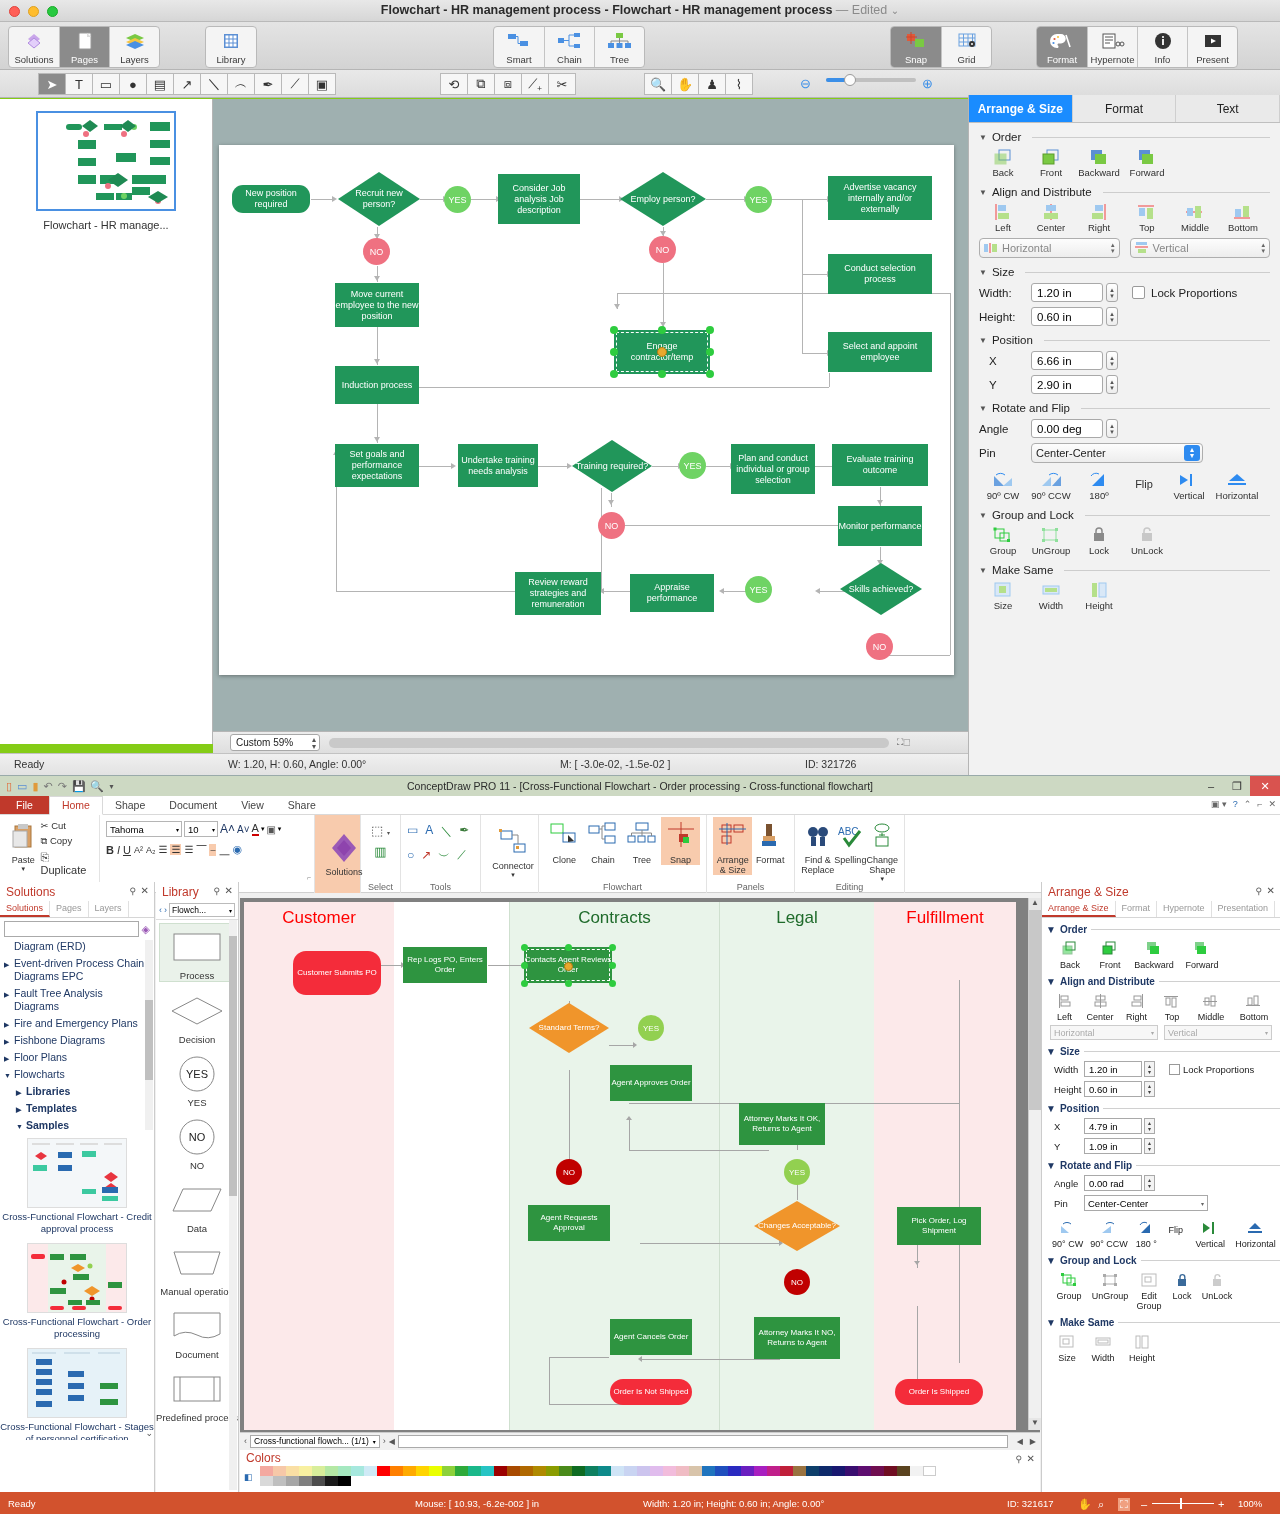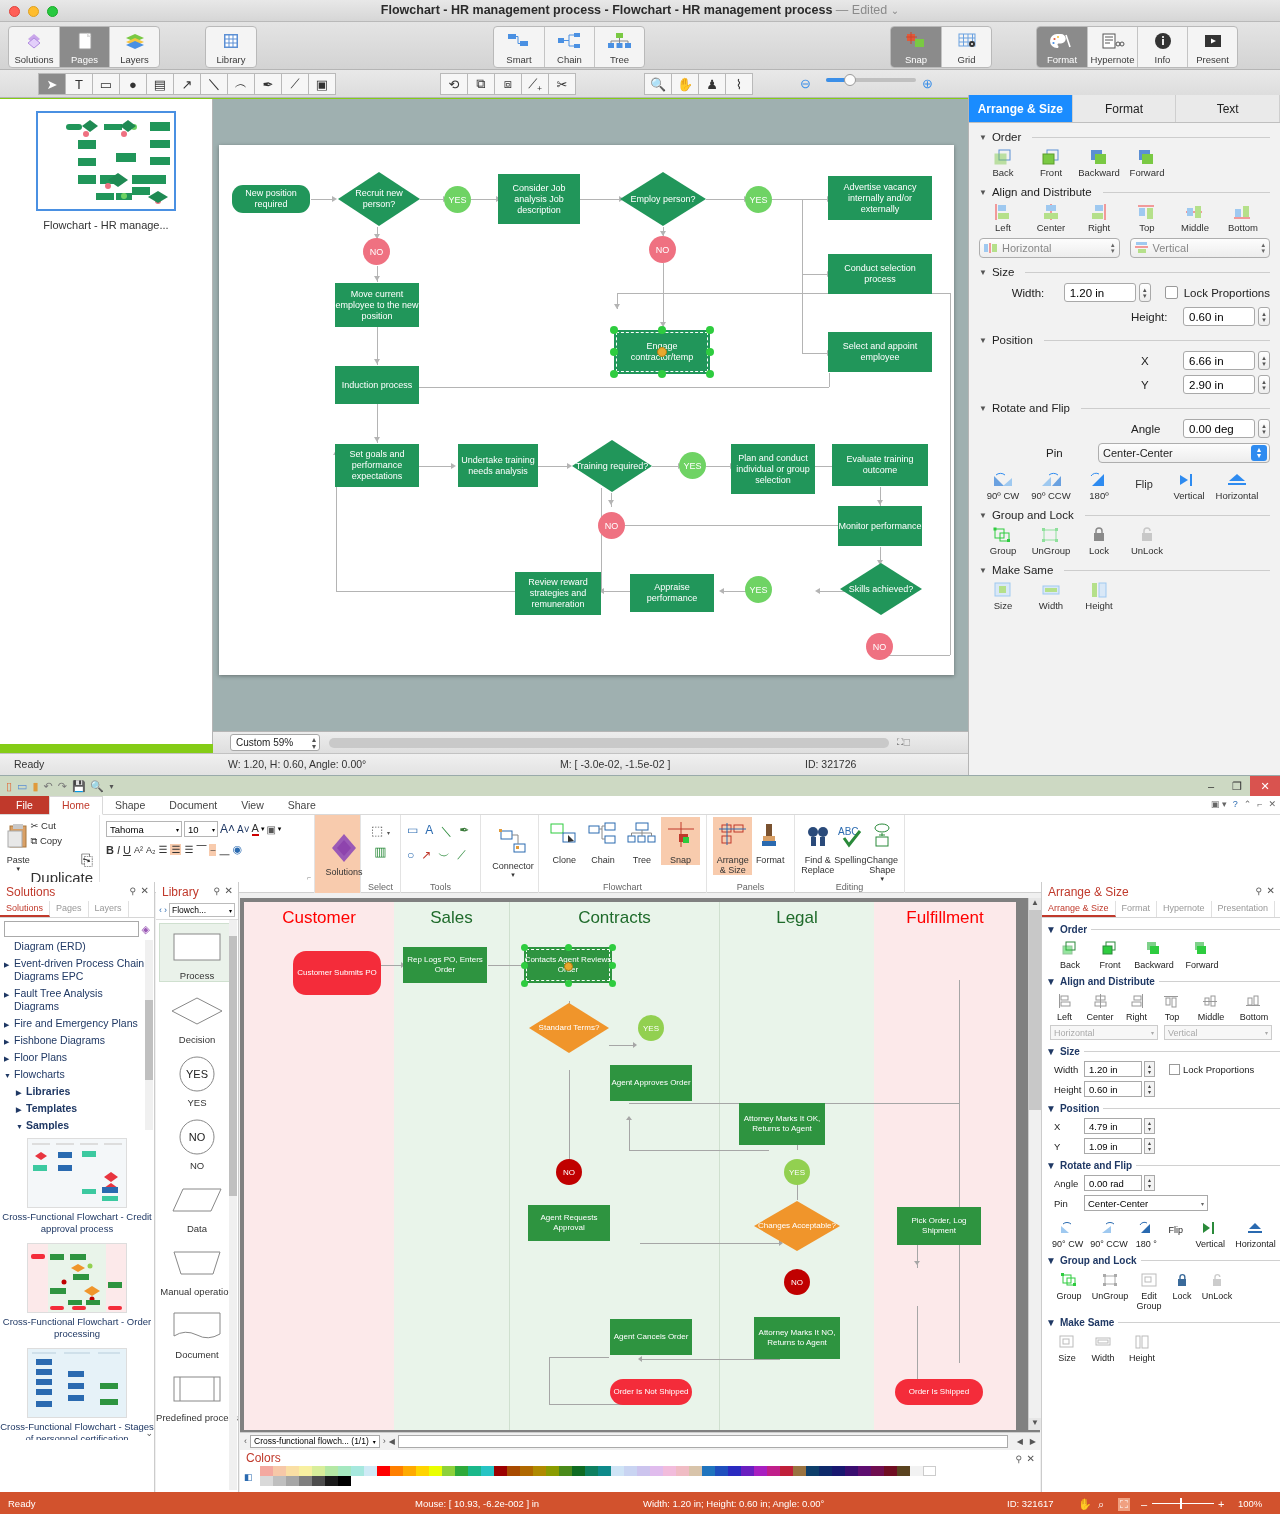--- a/index.html
+++ b/index.html
@@ -111,21 +111,21 @@
     font-size:12px; color:#222; background:#eaeaea; border-right:1px solid #cfcfcf;}
   .mtab.active { background:#1a8cff; color:#fff; font-weight:700; }
   .sect { margin:8px 10px 0; }
   .sect-hd { font-size:11.5px; color:#222; display:flex; align-items:center; gap:5px;}
   .sect-hd .tri { font-size:8px; color:#555; }
   .sect-hd .rule { flex:1; height:1px; background:#cdcdcd; margin-left:6px; }
   .iconrow { display:flex; margin-top:4px; }
   .icb { width:48px; text-align:center; }
   .icb .gl { height:20px; display:flex; align-items:center; justify-content:center; }
   .icb .lb { font-size:9.5px; color:#303030; }
-  .field { display:flex; align-items:center; margin-top:5px;justify-content:flex-end; }
+  .field { display:flex; align-items:center; margin-top:5px; }
   .field label { width:52px; font-size:11.5px; color:#222; }
   .inp { width:72px; height:19px; background:#fff; border:1px solid #a9a9a9;
     border-radius:3px; font-size:11.5px; padding-left:5px; display:flex; align-items:center;}
   .step { width:12px; height:19px; margin-left:3px; border:1px solid #a9a9a9;
     border-radius:3px; background:linear-gradient(#fff,#ededed); font-size:7px;
     color:#555; display:flex; flex-direction:column; align-items:center; justify-content:center; line-height:6px;}
   .chk { width:13px; height:13px; border:1px solid #9a9a9a; border-radius:2px; background:#fff; }
   .popup { height:20px; background:linear-gradient(#fdfdfd,#ededed); border:1px solid #aeaeae;
     border-radius:4px; display:flex; align-items:center; padding:0 4px; font-size:11px; color:#888;
     position:relative;}
@@ -990,20 +990,21 @@
 
   <div class="win-qat">
     <span style="color:#e06c3a;font-size:11px;">▯</span>
     <span style="color:#5b8fd4;font-size:11px;">▭</span>
     <span style="color:#e09a3a;font-size:11px;">▮</span>
     <span style="color:#777;font-size:11px;">↶</span>
     <span style="color:#777;font-size:11px;">↷</span>
     <span style="color:#444;font-size:11px;">💾</span>
     <span style="color:#2a5aa0;font-size:11px;">🔍</span>
     <span style="color:#555;font-size:8px;">▾</span>
+    <div class="win-title">ConceptDraw PRO 11 - [Cross-Functional Flowchart - Order processing - Cross-functional flowchart]</div>
     <div class="wctrl">
       <div>–</div>
       <div>❐</div>
       <div class="close">✕</div>
     </div>
   </div>
 
   <div class="win-tabs">
     <div class="wtab file">File</div>
     <div class="wtab active">Home</div>
@@ -1031,21 +1032,21 @@
                 <rect x="7" y="1" width="10" height="5" fill="#c8c8c8"></rect>
                 <rect x="2" y="8" width="14" height="16" fill="#e8e8e8" stroke="#aaa"></rect>
               </svg>
             </div>
           <div>Paste</div>
           <div style="font-size:7px;">▾</div>
         </div>
         <div style="margin-top:3px;">
           <div style="font-size:9.5px;color:#333;margin-bottom:4px;">✂ <span>Cut</span></div>
           <div style="font-size:9.5px;color:#333;margin-bottom:4px;">⧉ <span>Copy</span></div>
-          <div style="font-size:15px;color:#333;text-align:right;">⎘ <span>Duplicate</span></div>
+          <div style="font-size:11px;color:#333;">⎘ <span>Duplicate</span></div>
         </div>
       </div>
       <div class="rglabel">Clipboard</div>
     </div>
 
     <div class="rgroup" style="width:215px;">
       <div style="display:flex;align-items:center;gap:2px;margin-top:4px;">
         <div style="width:76px;height:16px;border:1px solid #b5b5b5;background:#fff;font-size:9.5px;padding-left:3px;display:flex;align-items:center;justify-content:space-between;">
           <span>Tahoma</span>
             <span style="font-size:6px;padding-right:2px;">▾</span>
@@ -1446,23 +1447,20 @@
       </div>
   </div>
 </div>
 
 <div id="win-canvas">
   <div id="win-page">
 
     <div class="swim" style="left:0;width:150px;background:#fce9ea;">
       <div class="swimtitle" style="color:#ff0000;">Customer</div>
     </div>
-    <div class="swim" style="left:150px;width:115px;background:#e9f4ea;">
-      <div class="swimtitle" style="color:#1f6b2b;">Sales</div>
-    </div>
     <div class="swim" style="left:265px;width:210px;background:#e9f4ea;border-left:1px solid #cfe0cf;">
       <div class="swimtitle" style="color:#1f6b2b;">Contracts</div>
     </div>
     <div class="swim" style="left:475px;width:155px;background:#e9f4ea;border-left:1px solid #cfe0cf;">
       <div class="swimtitle" style="color:#1f6b2b;">Legal</div>
     </div>
     <div class="swim" style="left:630px;width:142px;background:#fce9ea;">
       <div class="swimtitle" style="color:#ff0000;">Fulfillment</div>
     </div>
 

